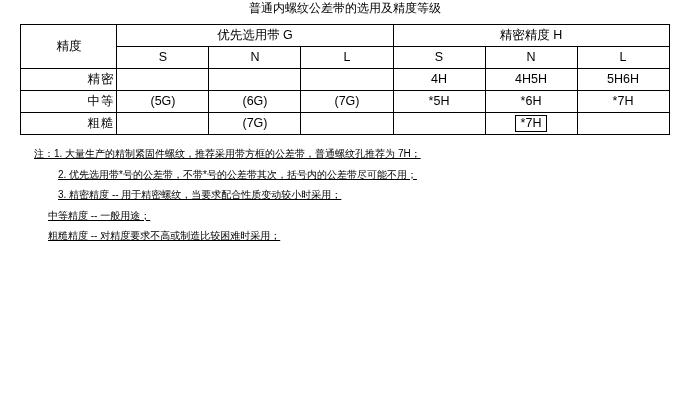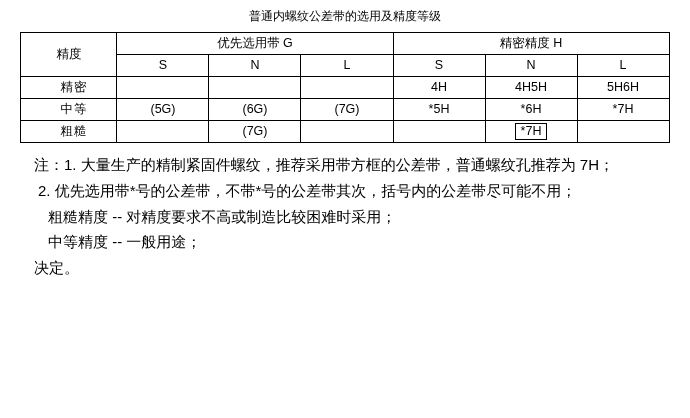--- a/index.html
+++ b/index.html
@@ -17,21 +17,20 @@
   .page {
     position: relative;
     width: 690px;
     height: 418px;
     box-sizing: border-box;
   }
   .doc-title {
     text-align: center;
     font-size: 12px;
     font-family: "Liberation Sans", sans-serif;
-    margin-top: 8px;
     margin-bottom: 7px;
     letter-spacing: 0px;
   }
   table.spec {
     border-collapse: collapse;
     width: 540px;
     margin: 6px auto;
     table-layout: fixed;
   }
   table.spec td, table.spec th {
@@ -39,47 +38,48 @@
     font-size: 12.5px;
     font-family: "Liberation Sans", sans-serif;
     font-weight: normal;
     text-align: center;
     height: 21px;
     padding: 0 2px;
     line-height: 21px;
     white-space: nowrap;
   }
   table.spec td.first-col {
-    text-align: center;
+    text-align: right;
     padding-left: 12px;
     letter-spacing: 1px;
   }
   .boxed {
     border: 1px solid #000000;
     padding: 0px 5px;
     display: inline-block;
     line-height: 15px;
   }
   .notes {
     margin: 9px 0 0 0;
     padding: 0;
-    font-size: 15px;
+    font-size: 10px;
     font-family: "Liberation Sans", sans-serif;
     line-height: 1.05;
+    text-decoration: underline;
   }
   .note-line {
     margin: 0 0 0 0;
     padding: 5px 0 5px 34px;
     white-space: nowrap;
   }
   .note-line.indent2 {
     padding-left: 48px;
   }
   .note-line.indent3 {
-    padding-left: 38px;
+    padding-left: 58px;
   }
   .note-line.tail {
     padding-left: 34px;
   }
 </style>
 </head>
 <body>
 
 <div class="page">
 
@@ -138,18 +138,18 @@
         <td></td>
         <td><span class="boxed">*7H</span></td>
         <td></td>
       </tr>
     </tbody>
   </table>
 
   <div class="notes">
     <div class="note-line">注：1. 大量生产的精制紧固件螺纹，推荐采用带方框的公差带，普通螺纹孔推荐为 7H；</div>
     <div class="note-line indent3">2. 优先选用带*号的公差带，不带*号的公差带其次，括号内的公差带尽可能不用；</div>
+    <div class="note-line indent3">3. 精密精度 --  用于精密螺纹，当要求配合性质变动较小时采用；</div>
+    <div class="note-line indent2">中等精度 --  一般用途；</div>
     <div class="note-line indent2">粗糙精度 --  对精度要求不高或制造比较困难时采用；</div>
-    <div class="note-line indent2">中等精度 --  一般用途；</div>
-    <div class="note-line tail">决定。</div>
   </div>
 
 </div>
 
 </body></html>

